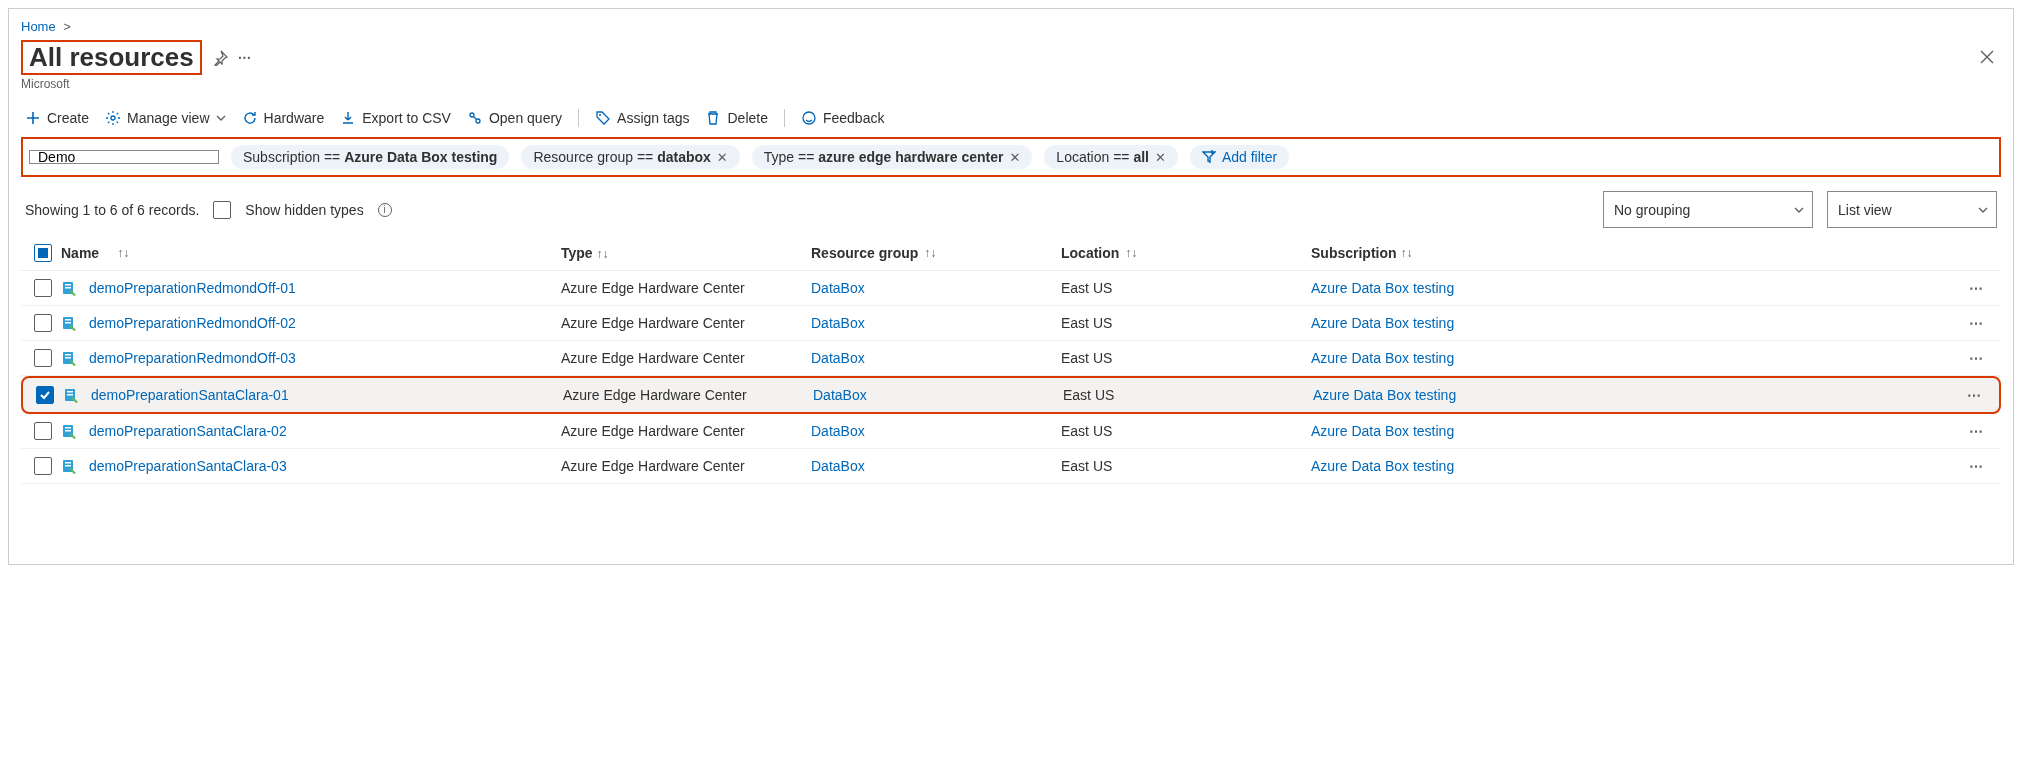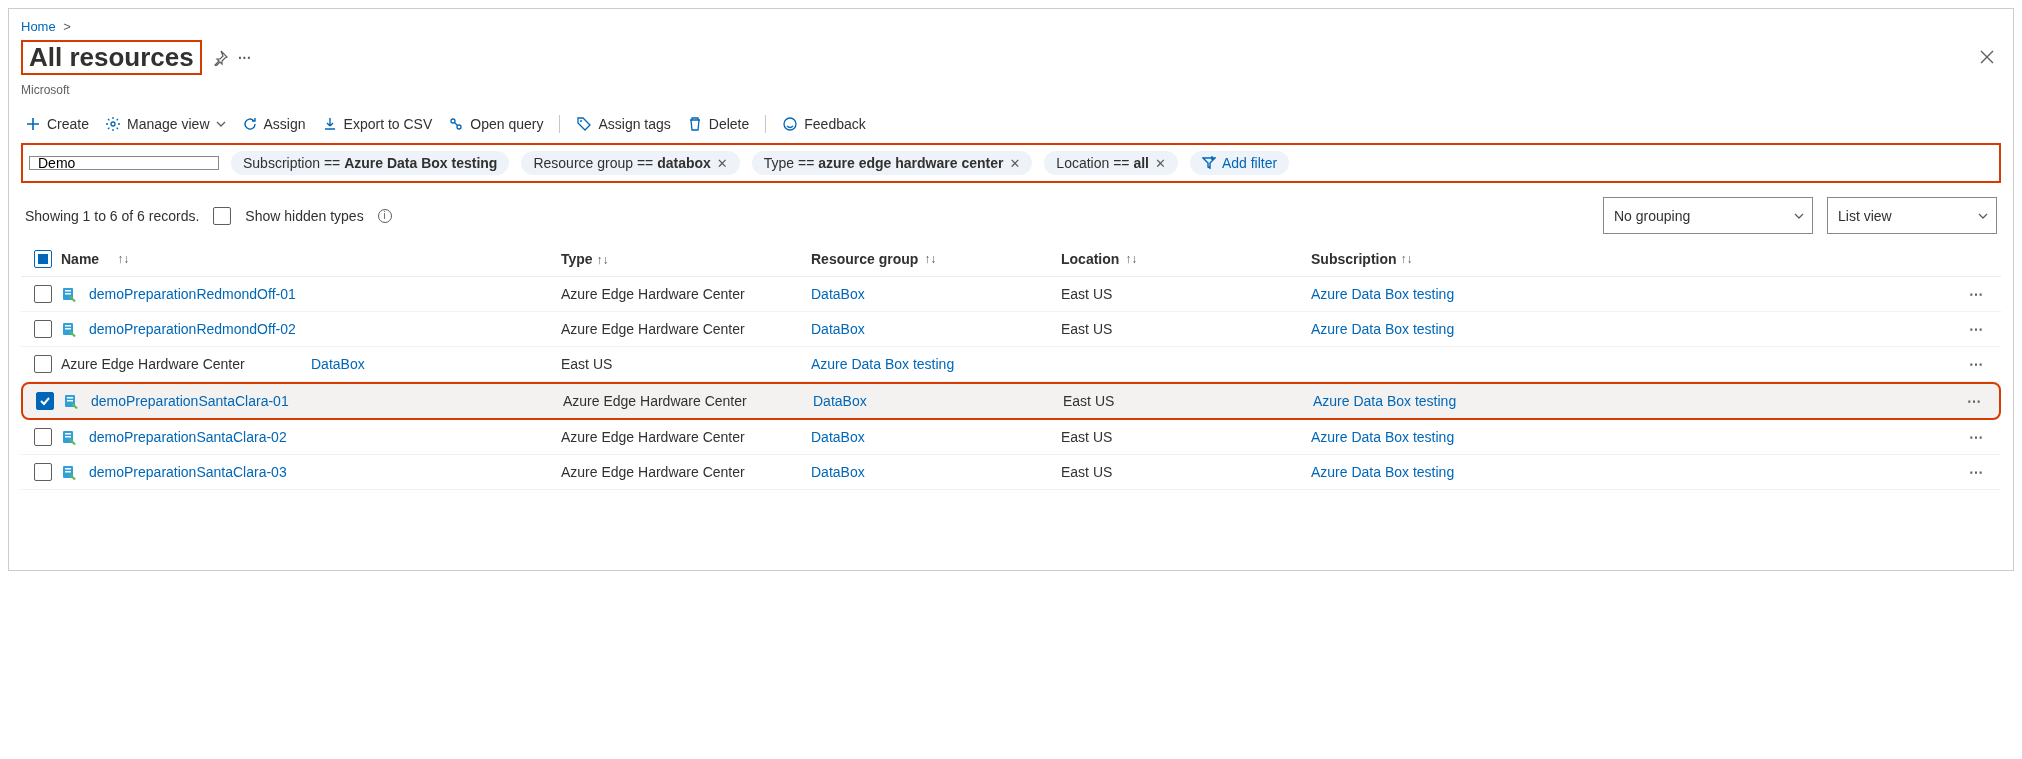--- a/index.html
+++ b/index.html
@@ -10,21 +10,21 @@
     background: #fff;
     padding: 8px;
   }
   .frame { border: 1px solid #ccc; padding: 8px 12px 80px 12px; position: relative; }
   .breadcrumb { font-size: 13px; padding: 2px 0 6px 0; }
   .breadcrumb a { color: #0067b8; text-decoration: none; }
   .breadcrumb .chev { color: #605e5c; padding: 0 4px; }
   .title-row { display: flex; align-items: center; gap: 10px; }
   .title-box { border: 2px solid #d83b01; padding: 0 6px; display: inline-block; }
   .title { font-size: 26px; font-weight: 600; }
-  .subtitle { font-size: 12px; color: #605e5c; margin-top: 8px; }
+  .subtitle { font-size: 12px; color: #605e5c; margin-top: 2px; }
   .icon-btn { background: none; border: none; cursor: pointer; color: #605e5c; display:flex; align-items:center; }
   .close-x { position: absolute; right: 18px; top: 40px; font-size: 20px; color:#605e5c; }
 
   .toolbar { display: flex; align-items: center; gap: 16px; padding: 18px 0 10px 4px; }
   .toolbar .tbtn { display: flex; align-items: center; gap: 6px; background: none; border: none; cursor: pointer; font-size: 14px; color: #323130; }
   .toolbar .tbtn svg, .toolbar .tbtn .ic { color:#0067b8; }
   .toolbar .sep { width:1px; height:18px; background:#c8c6c4; }
 
   .filter-bar-wrap { border: 2px solid #d83b01; padding: 6px 6px; display:flex; align-items:center; gap:12px; flex-wrap:wrap; }
   .search-input { width: 190px; height: 14px; border:1px solid #8a8886; padding:0 8px; font-size:14px; }
@@ -104,21 +104,21 @@
         </svg>
       <span>Manage view</span>
       <svg class="chevdown" viewBox="0 0 10 6">
           <path fill="none" stroke="#605e5c" stroke-width="1.3" d="M1 1l4 4 4-4"></path>
         </svg>
     </button>
     <button class="tbtn">
       <svg class="ic" width="16" height="16" viewBox="0 0 16 16">
           <path fill="none" stroke="#0067b8" stroke-width="1.4" d="M13 8a5 5 0 1 1-1.5-3.5M13 2v3h-3"></path>
         </svg>
-      <span>Assign</span>
+      <span>Hardware</span>
     </button>
     <button class="tbtn">
       <svg class="ic" width="16" height="16" viewBox="0 0 16 16">
           <path fill="none" stroke="#0067b8" stroke-width="1.4" d="M8 2v8m0 0l-3-3m3 3l3-3M3 13h10"></path>
         </svg>
       <span>Export to CSV</span>
     </button>
     <button class="tbtn">
       <svg class="ic" width="16" height="16" viewBox="0 0 16 16">
           <circle cx="5" cy="5" r="2" fill="none" stroke="#0067b8" stroke-width="1.3"></circle>
@@ -270,20 +270,31 @@
     <div class="col-loc">East US</div>
     <div class="col-sub">
           <a href="#" class="link">Azure Data Box testing</a>
         </div>
     <div class="col-more"><span class="dots">⋯</span></div>
   </div>
       <div class="row">
     <div class="col-chk">
           <span class="chk "></span>
         </div>
+    <div class="col-name">
+      <span class="res-ic">
+            <svg width="18" height="18" viewBox="0 0 18 18">
+              <rect x="2" y="3" width="10" height="12" rx="1" fill="#2fa0d8"></rect>
+              <rect x="4" y="5" width="6" height="1.5" fill="#fff"></rect>
+              <rect x="4" y="8" width="6" height="1.5" fill="#fff"></rect>
+              <path d="M10 11l5 5-2 1-5-5z" fill="#5bb95b"></path>
+            </svg>
+          </span>
+      <a href="#" class="link">demoPreparationRedmondOff-03</a>
+    </div>
     <div class="col-type">Azure Edge Hardware Center</div>
     <div class="col-rg">
           <a href="#" class="link">DataBox</a>
         </div>
     <div class="col-loc">East US</div>
     <div class="col-sub">
           <a href="#" class="link">Azure Data Box testing</a>
         </div>
     <div class="col-more"><span class="dots">⋯</span></div>
   </div>

